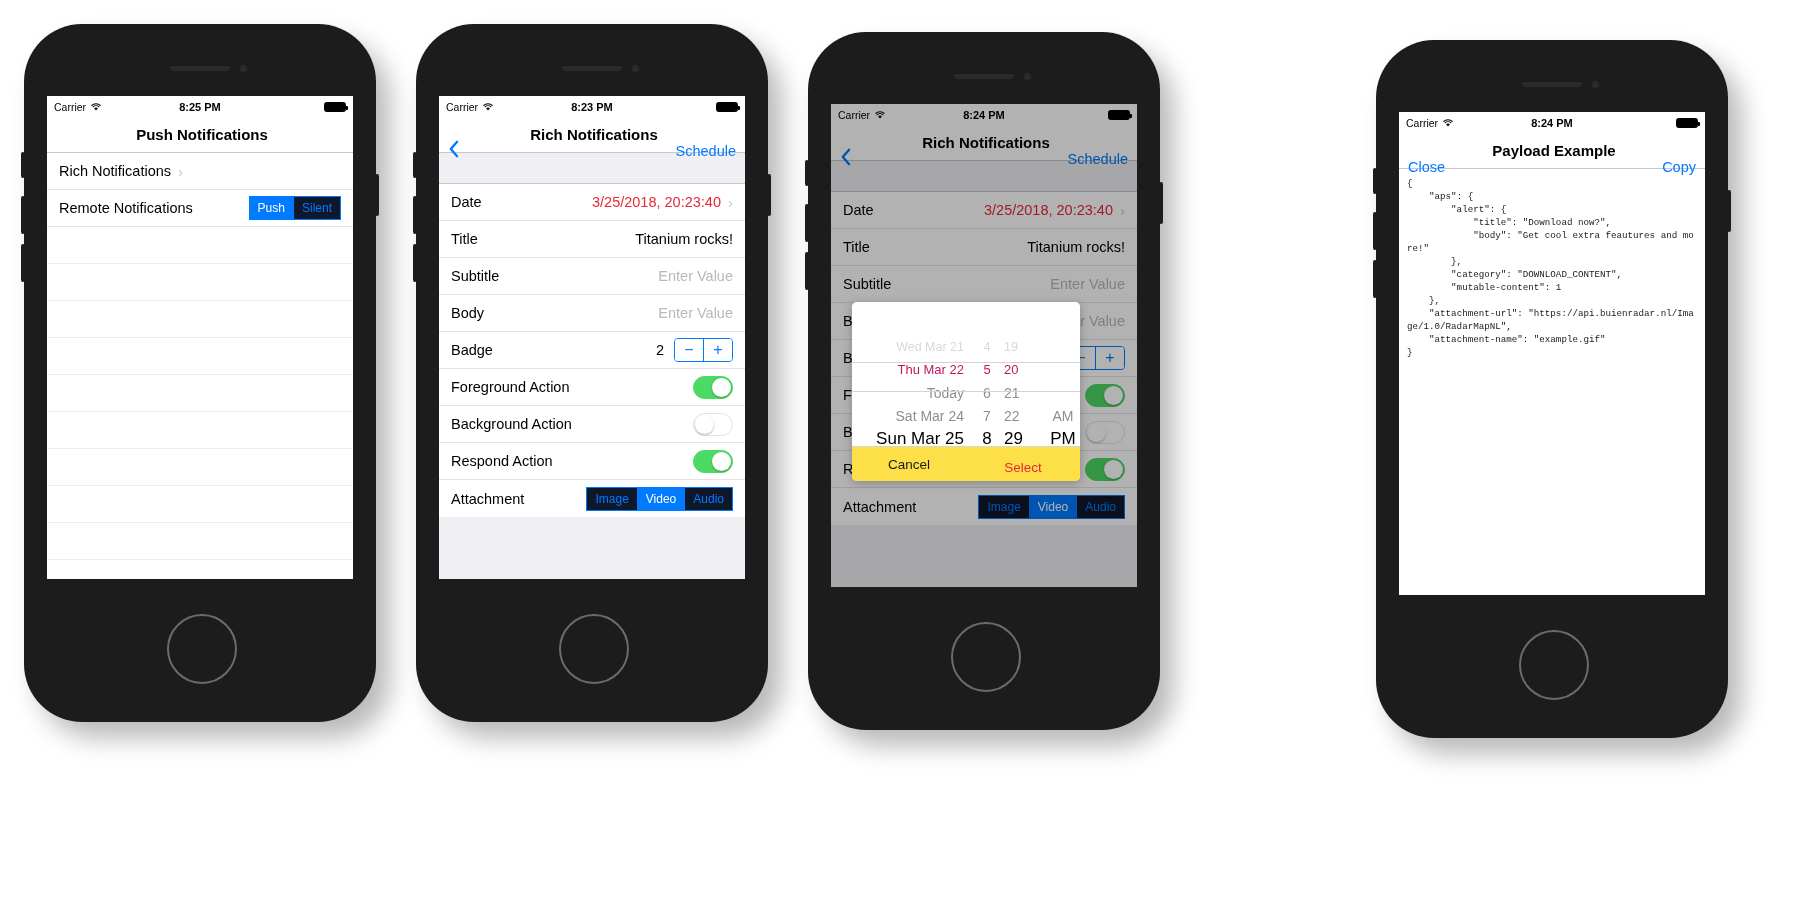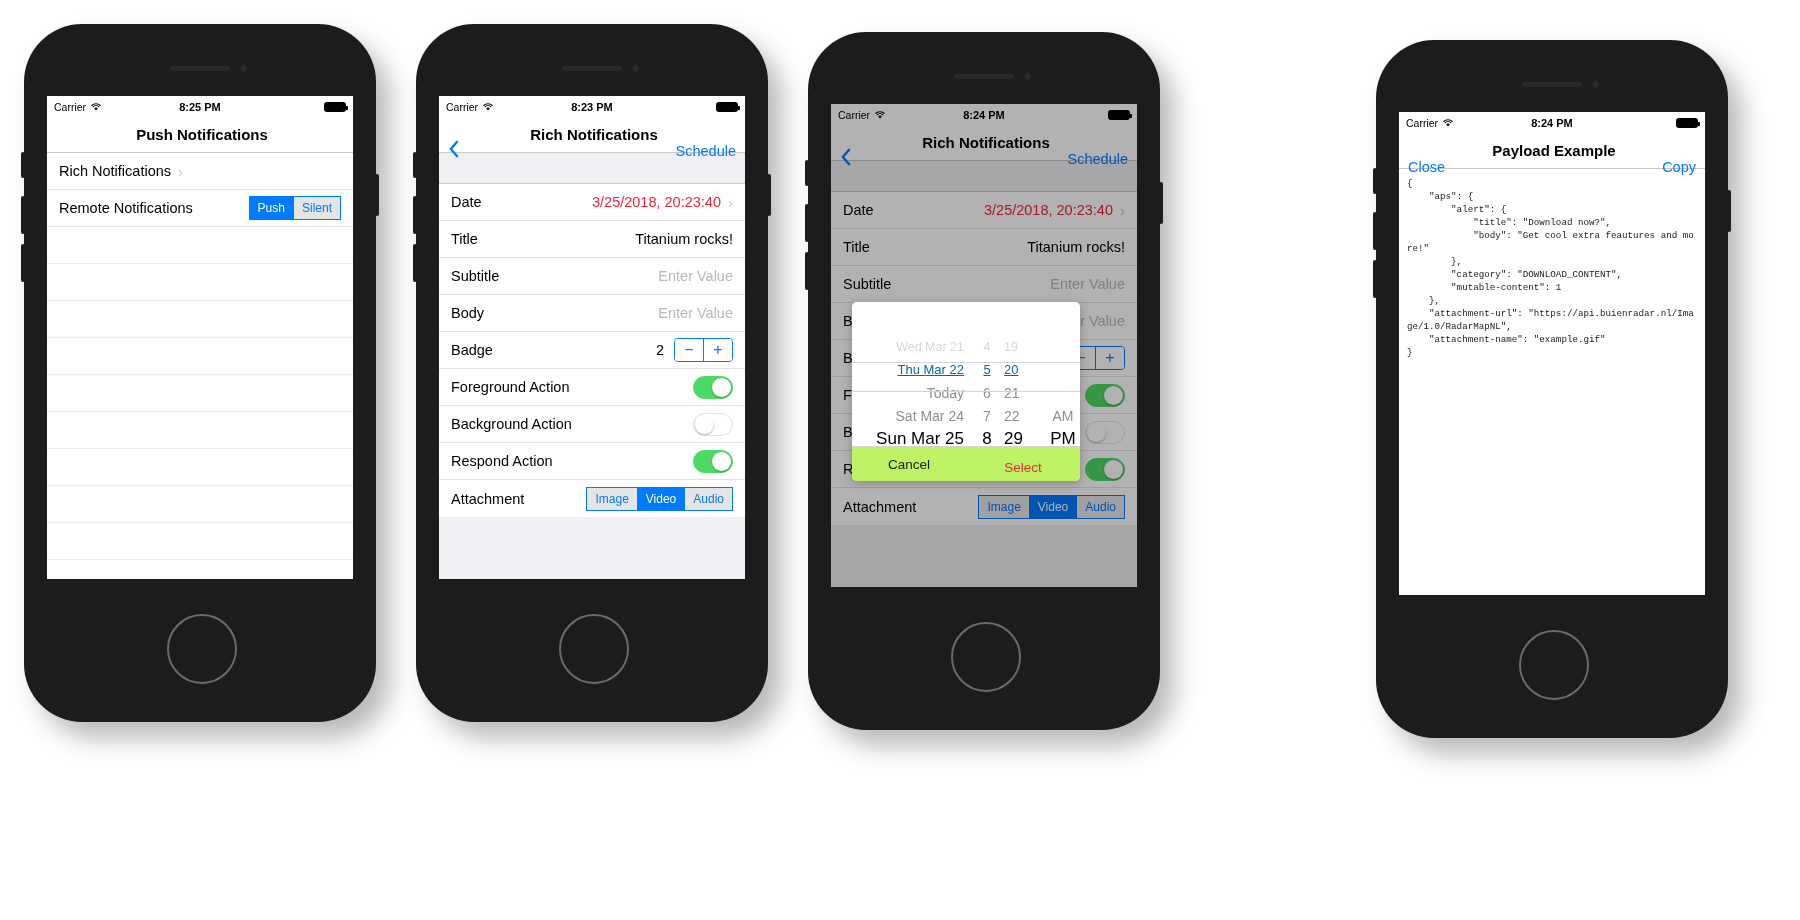--- a/index.html
+++ b/index.html
@@ -169,21 +169,21 @@
     border-radius: 0;
     overflow: hidden;
     height: 22px;
   }
   .seg-item {
     padding: 0 8px;
     display: flex;
     align-items: center;
     font-size: 12px;
     color: #007aff;
-    background: #e5e5e5;
+    background: #0f172a;
     border-right: 1px solid #007aff;
   }
   .seg-item:last-child { border-right: none; }
   .seg-item.on { background: #007aff; color: #ffffff; }
 
   
   .stepper {
     margin-left: 10px;
     display: flex;
     border: 1px solid #007aff;
@@ -260,34 +260,34 @@
   .pick-col.c-ap   { flex: 1 1 auto; align-items: center; }
   .pick-cell {
     height: 23px;
     display: flex;
     align-items: center;
     font-size: 14px;
     color: #8e8e93;
     white-space: nowrap;
   }
   .pick-cell.f0 { color: #d8d8dc; font-size: 12.5px; }
-  .pick-cell.f1 { color: #0369a1; font-size: 13px; text-decoration: underline; }
+  .pick-cell.f1 { color: #be185d; font-size: 13px; }
   .pick-cell.sel { color: #000; font-size: 17px; }
   .pick-cell.blank { color: transparent; }
   .pick-sel-line {
     position: absolute;
     left: 0; right: 0;
     height: 1px;
     background: #d4d4d8;
   }
   .picker-footer {
     display: flex;
     height: 34px;
     align-items: center;
-    background: #bef264;
+    background: #fde047;
     border-top: 1px solid #d6d6d6;
   }
   .pf-btn {
     flex: 1;
     text-align: center;
     font-size: 13.5px;
   }
   .pf-btn.cancel { color: #1a1a1a; }
   .pf-btn.select { color: #e8273a; margin-top: 7px; }
 

